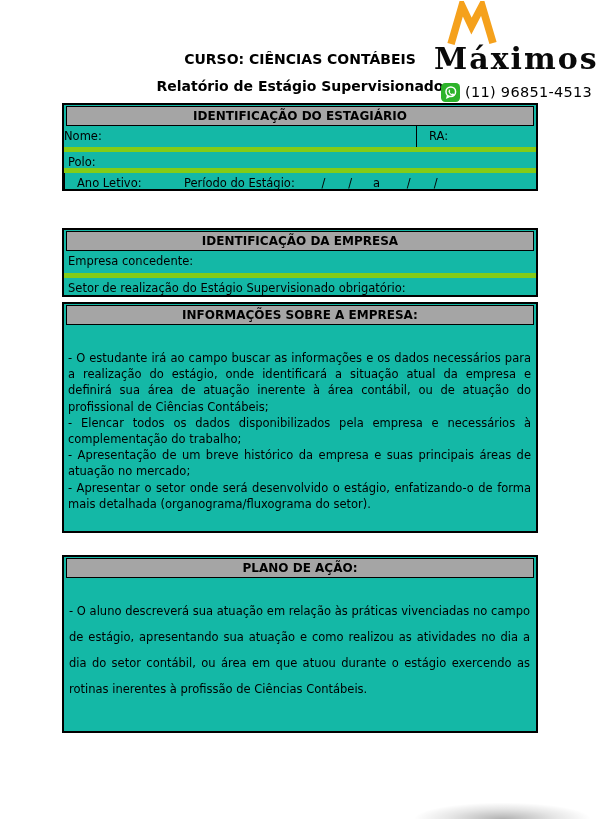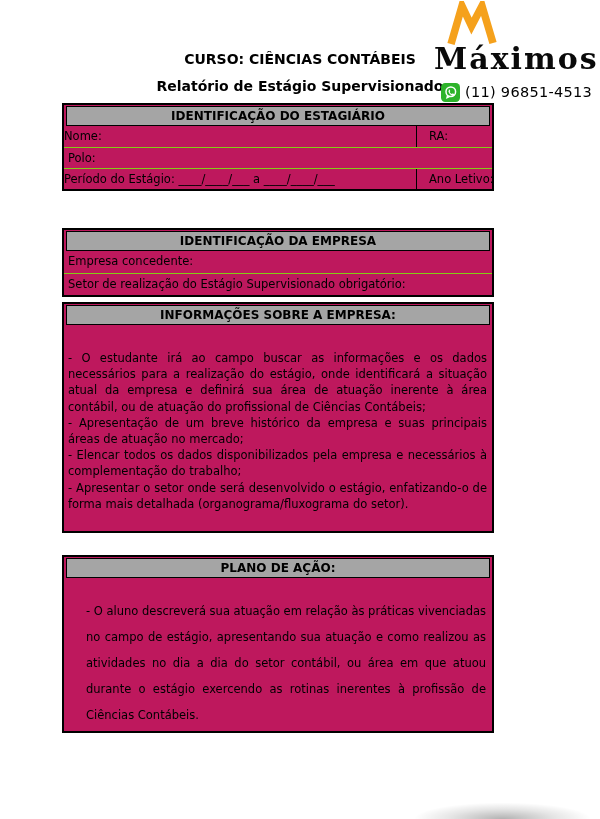--- a/index.html
+++ b/index.html
@@ -21,43 +21,43 @@
               font-size:12.5px; line-height:14.5px; color:#757575; }
   .brand-name{ position:absolute; left:434px; top:42px; width:166px;
                font-family:"DejaVu Serif","Liberation Serif",serif;
                font-weight:700; font-size:30px; line-height:34px;
                letter-spacing:2px; color:#0a0a0a; white-space:nowrap; }
   .wa-icon  { position:absolute; left:441px; top:83px; width:19px; height:19px; }
   .wa-number{ position:absolute; left:465px; top:83px; font-size:14.5px;
               line-height:19px; letter-spacing:0.3px; white-space:nowrap; }
 
   
-  .tbl { position:absolute; left:62px; width:432px; box-sizing:border-box;
-         border:2px solid #000; background:#be185d; }
+  .tbl { position:absolute; left:62px; width:476px; box-sizing:border-box;
+         border:2px solid #000; background:#14b8a6; }
   .tbl-hdr { margin:1px 2px 0; border:1px solid #000; background:#A5A5A5;
              text-align:center; font-weight:700; font-size:12px;
              height:18px; line-height:18px; }
   .row { font-size:11.5px; height:21px; line-height:20px; padding-left:4px;
          box-sizing:border-box; white-space:nowrap; overflow:hidden; }
-  .row + .row { border-top:1px solid #84cc16; }
+  .row + .row { border-top:5px solid #84cc16; }
   .row.split { display:flex; padding-left:0; }
   .cell { box-sizing:border-box; line-height:20px; }
   .cell.main { flex:0 0 352px; padding-left:0; }
   .cell.side { flex:1; border-left:1px solid #000; padding-left:12px; }
 
   .tbl1 { top:103px; }
   .tbl2 { top:228px; }
   .tbl2 .row { height:22px; line-height:21px; }
   .tbl3 { top:302px; height:231px; }
   .tbl4 { top:555px; height:178px; }
 
   .body-text { text-align:justify; font-size:11.5px; }
   .body-text p { margin:0; }
   .tbl3 .body-text { padding:25px 5px 0 4px; line-height:16.2px; }
-  .tbl4 .body-text { padding:20px 6px 0 22px; line-height:26px; }
+  .tbl4 .body-text { padding:20px 6px 0 5px; line-height:26px; }
 
   
   .page-shadow { position:absolute; left:395px; top:797px; width:215px; height:22px;
     background:radial-gradient(ellipse 55% 100% at 50% 100%,
       rgba(0,0,0,0.30) 0%, rgba(0,0,0,0.10) 45%, rgba(0,0,0,0) 75%);
     pointer-events:none; }
 </style>
 </head>
 <body>
 
@@ -79,37 +79,37 @@
   <div class="wa-number">(11) 96851-4513</div>
 
   <div class="tbl tbl1">
     <div class="tbl-hdr">IDENTIFICAÇÃO DO ESTAGIÁRIO</div>
     <div class="row split">
       <div class="cell main">Nome:</div>
       <div class="cell side">RA:</div>
     </div>
     <div class="row">Polo:</div>
     <div class="row split">
+      <div class="cell side">Ano Letivo:</div>
       <div class="cell main">Período do Estágio: ____/____/___ a ____/____/___</div>
-      <div class="cell side">Ano Letivo:</div>
     </div>
   </div>
 
   <div class="tbl tbl2">
     <div class="tbl-hdr">IDENTIFICAÇÃO DA EMPRESA</div>
     <div class="row">Empresa concedente:</div>
     <div class="row">Setor de realização do Estágio Supervisionado obrigatório:</div>
   </div>
 
   <div class="tbl tbl3">
     <div class="tbl-hdr">INFORMAÇÕES SOBRE A EMPRESA:</div>
     <div class="body-text">
       <p>- O estudante irá ao campo buscar as informações e os dados necessários para a realização do estágio, onde identificará a situação atual da empresa e definirá sua área de atuação inerente à área contábil, ou de atuação do profissional de Ciências Contábeis;</p>
+      <p>- Elencar todos os dados disponibilizados pela empresa e necessários à complementação do trabalho;</p>
       <p>- Apresentação de um breve histórico da empresa e suas principais áreas de atuação no mercado;</p>
-      <p>- Elencar todos os dados disponibilizados pela empresa e necessários à complementação do trabalho;</p>
       <p>- Apresentar o setor onde será desenvolvido o estágio, enfatizando-o de forma mais detalhada (organograma/fluxograma do setor).</p>
     </div>
   </div>
 
   <div class="tbl tbl4">
     <div class="tbl-hdr">PLANO DE AÇÃO:</div>
     <div class="body-text">
       <p>- O aluno descreverá sua atuação em relação às práticas vivenciadas no campo de estágio, apresentando sua atuação e como realizou as atividades no dia a dia do setor contábil, ou área em que atuou durante o estágio exercendo as rotinas inerentes à profissão de Ciências Contábeis.</p>
     </div>
   </div>

